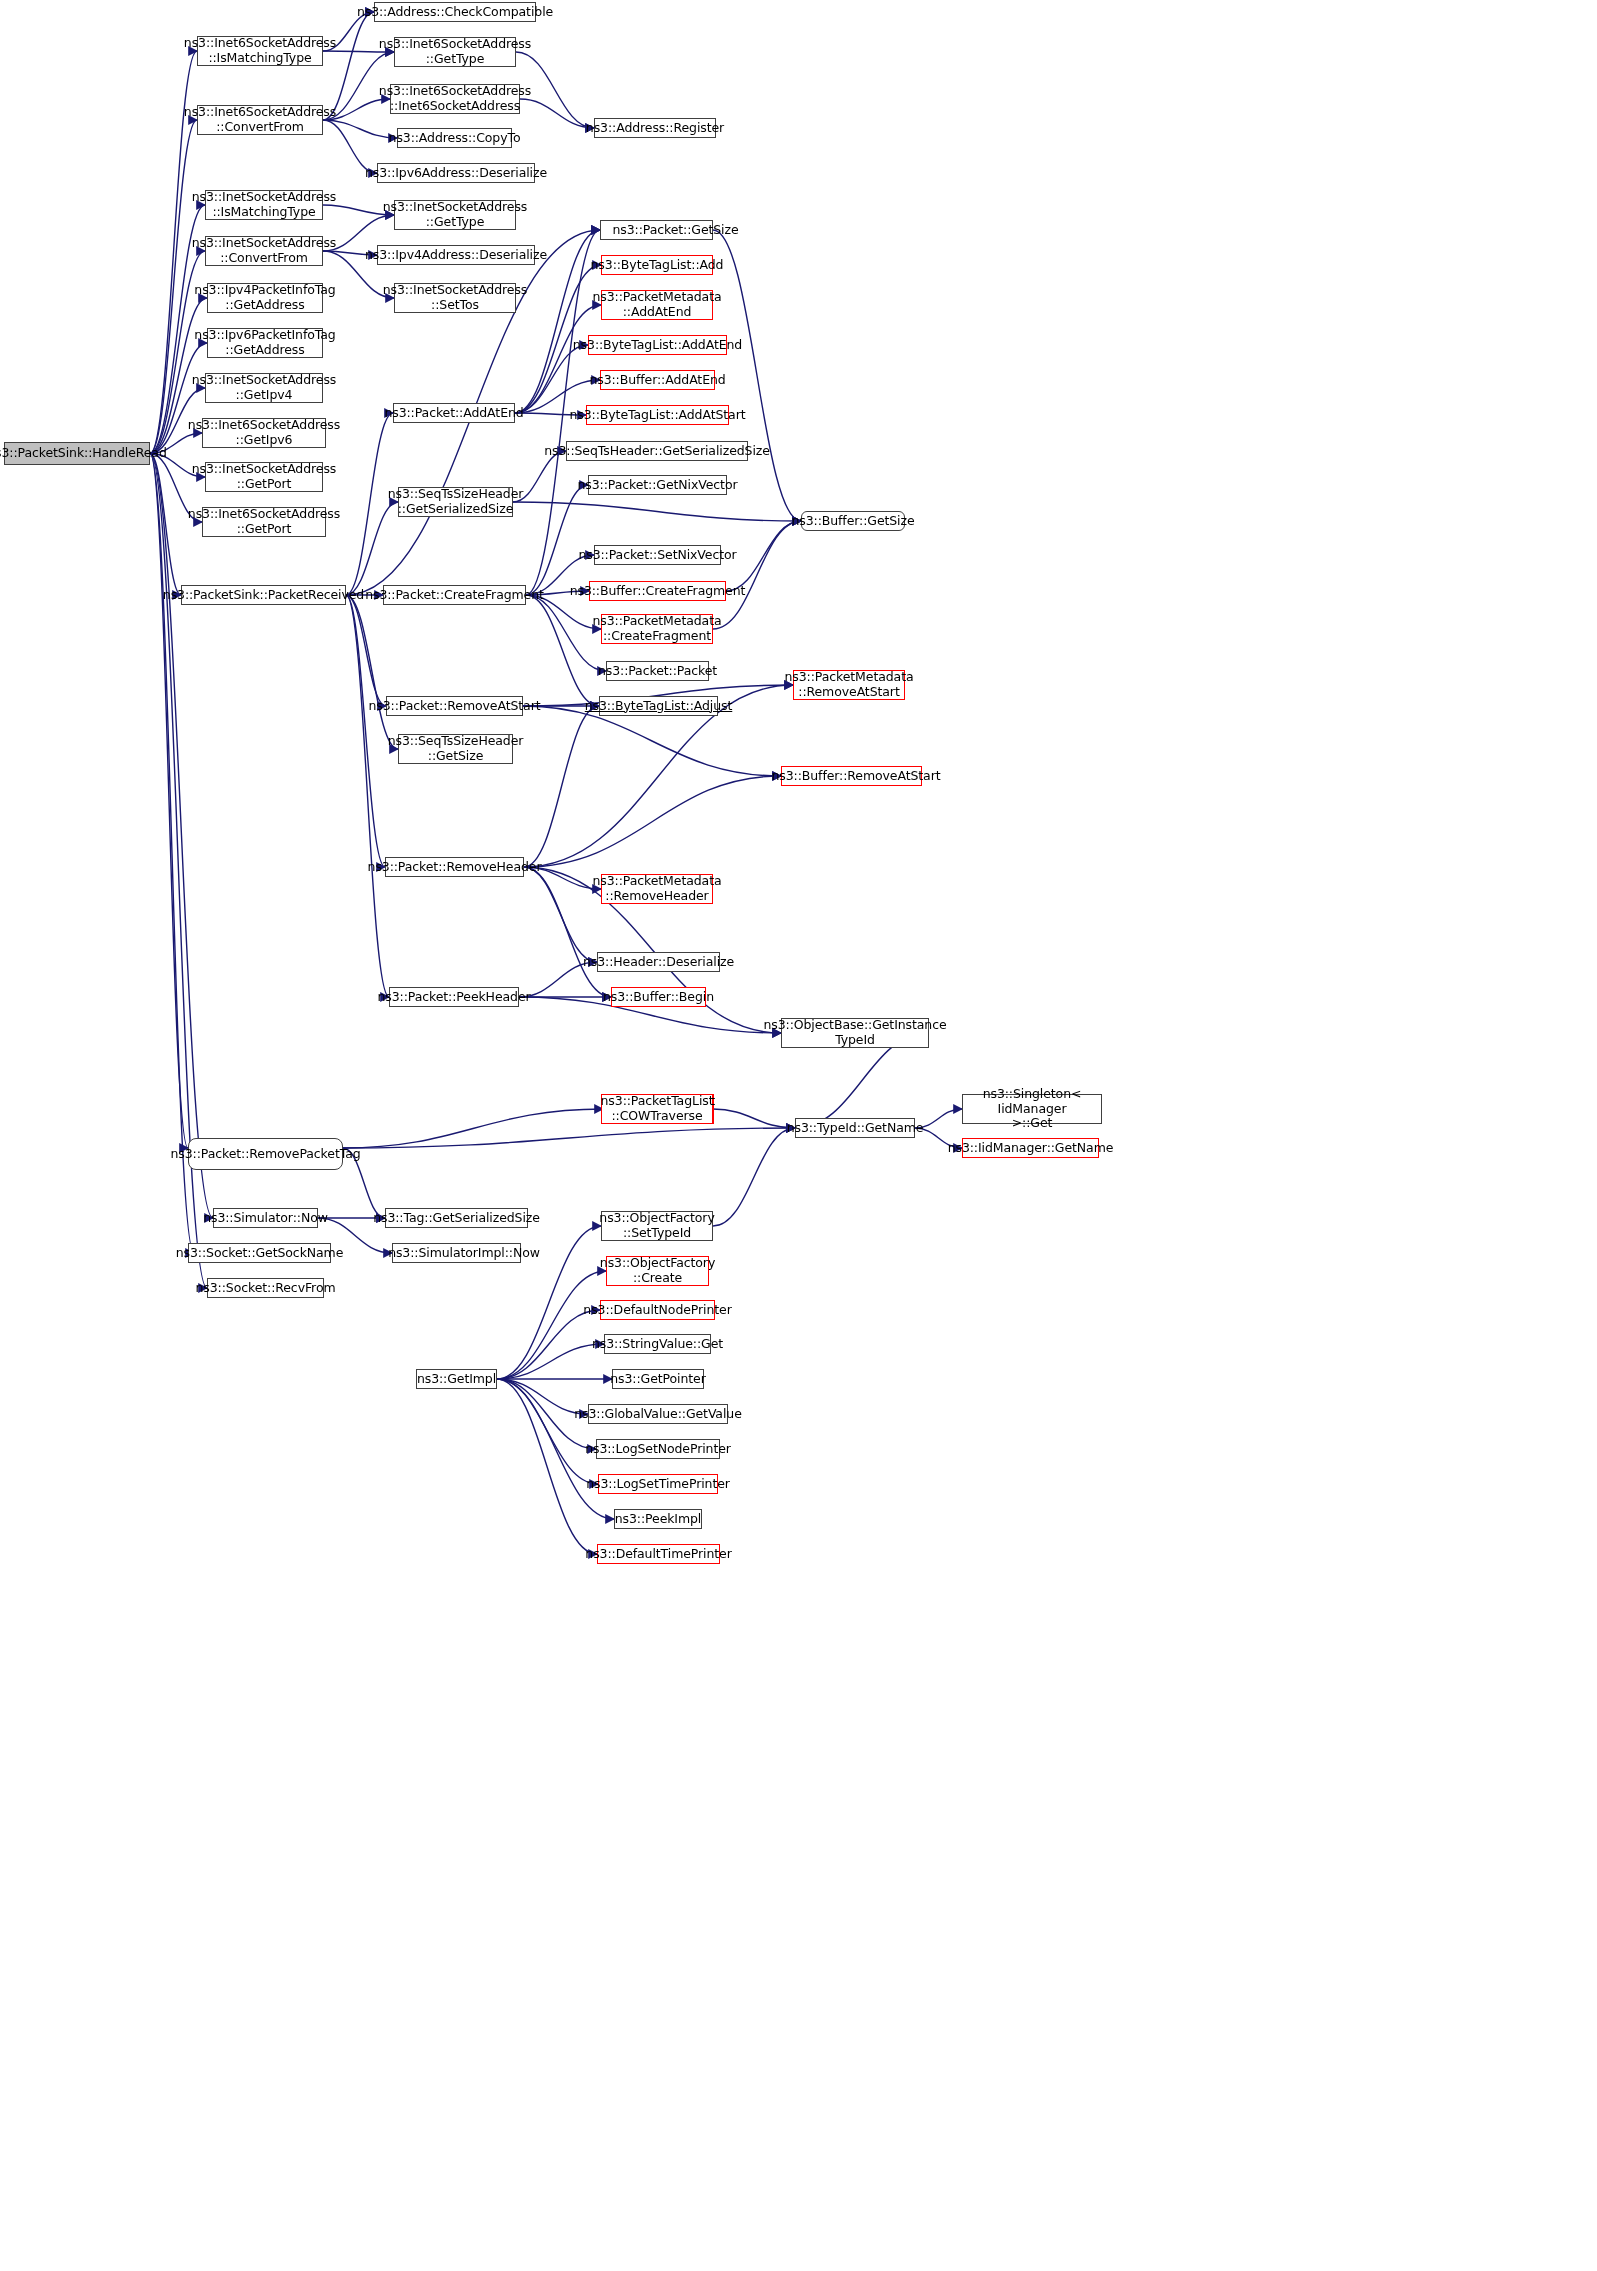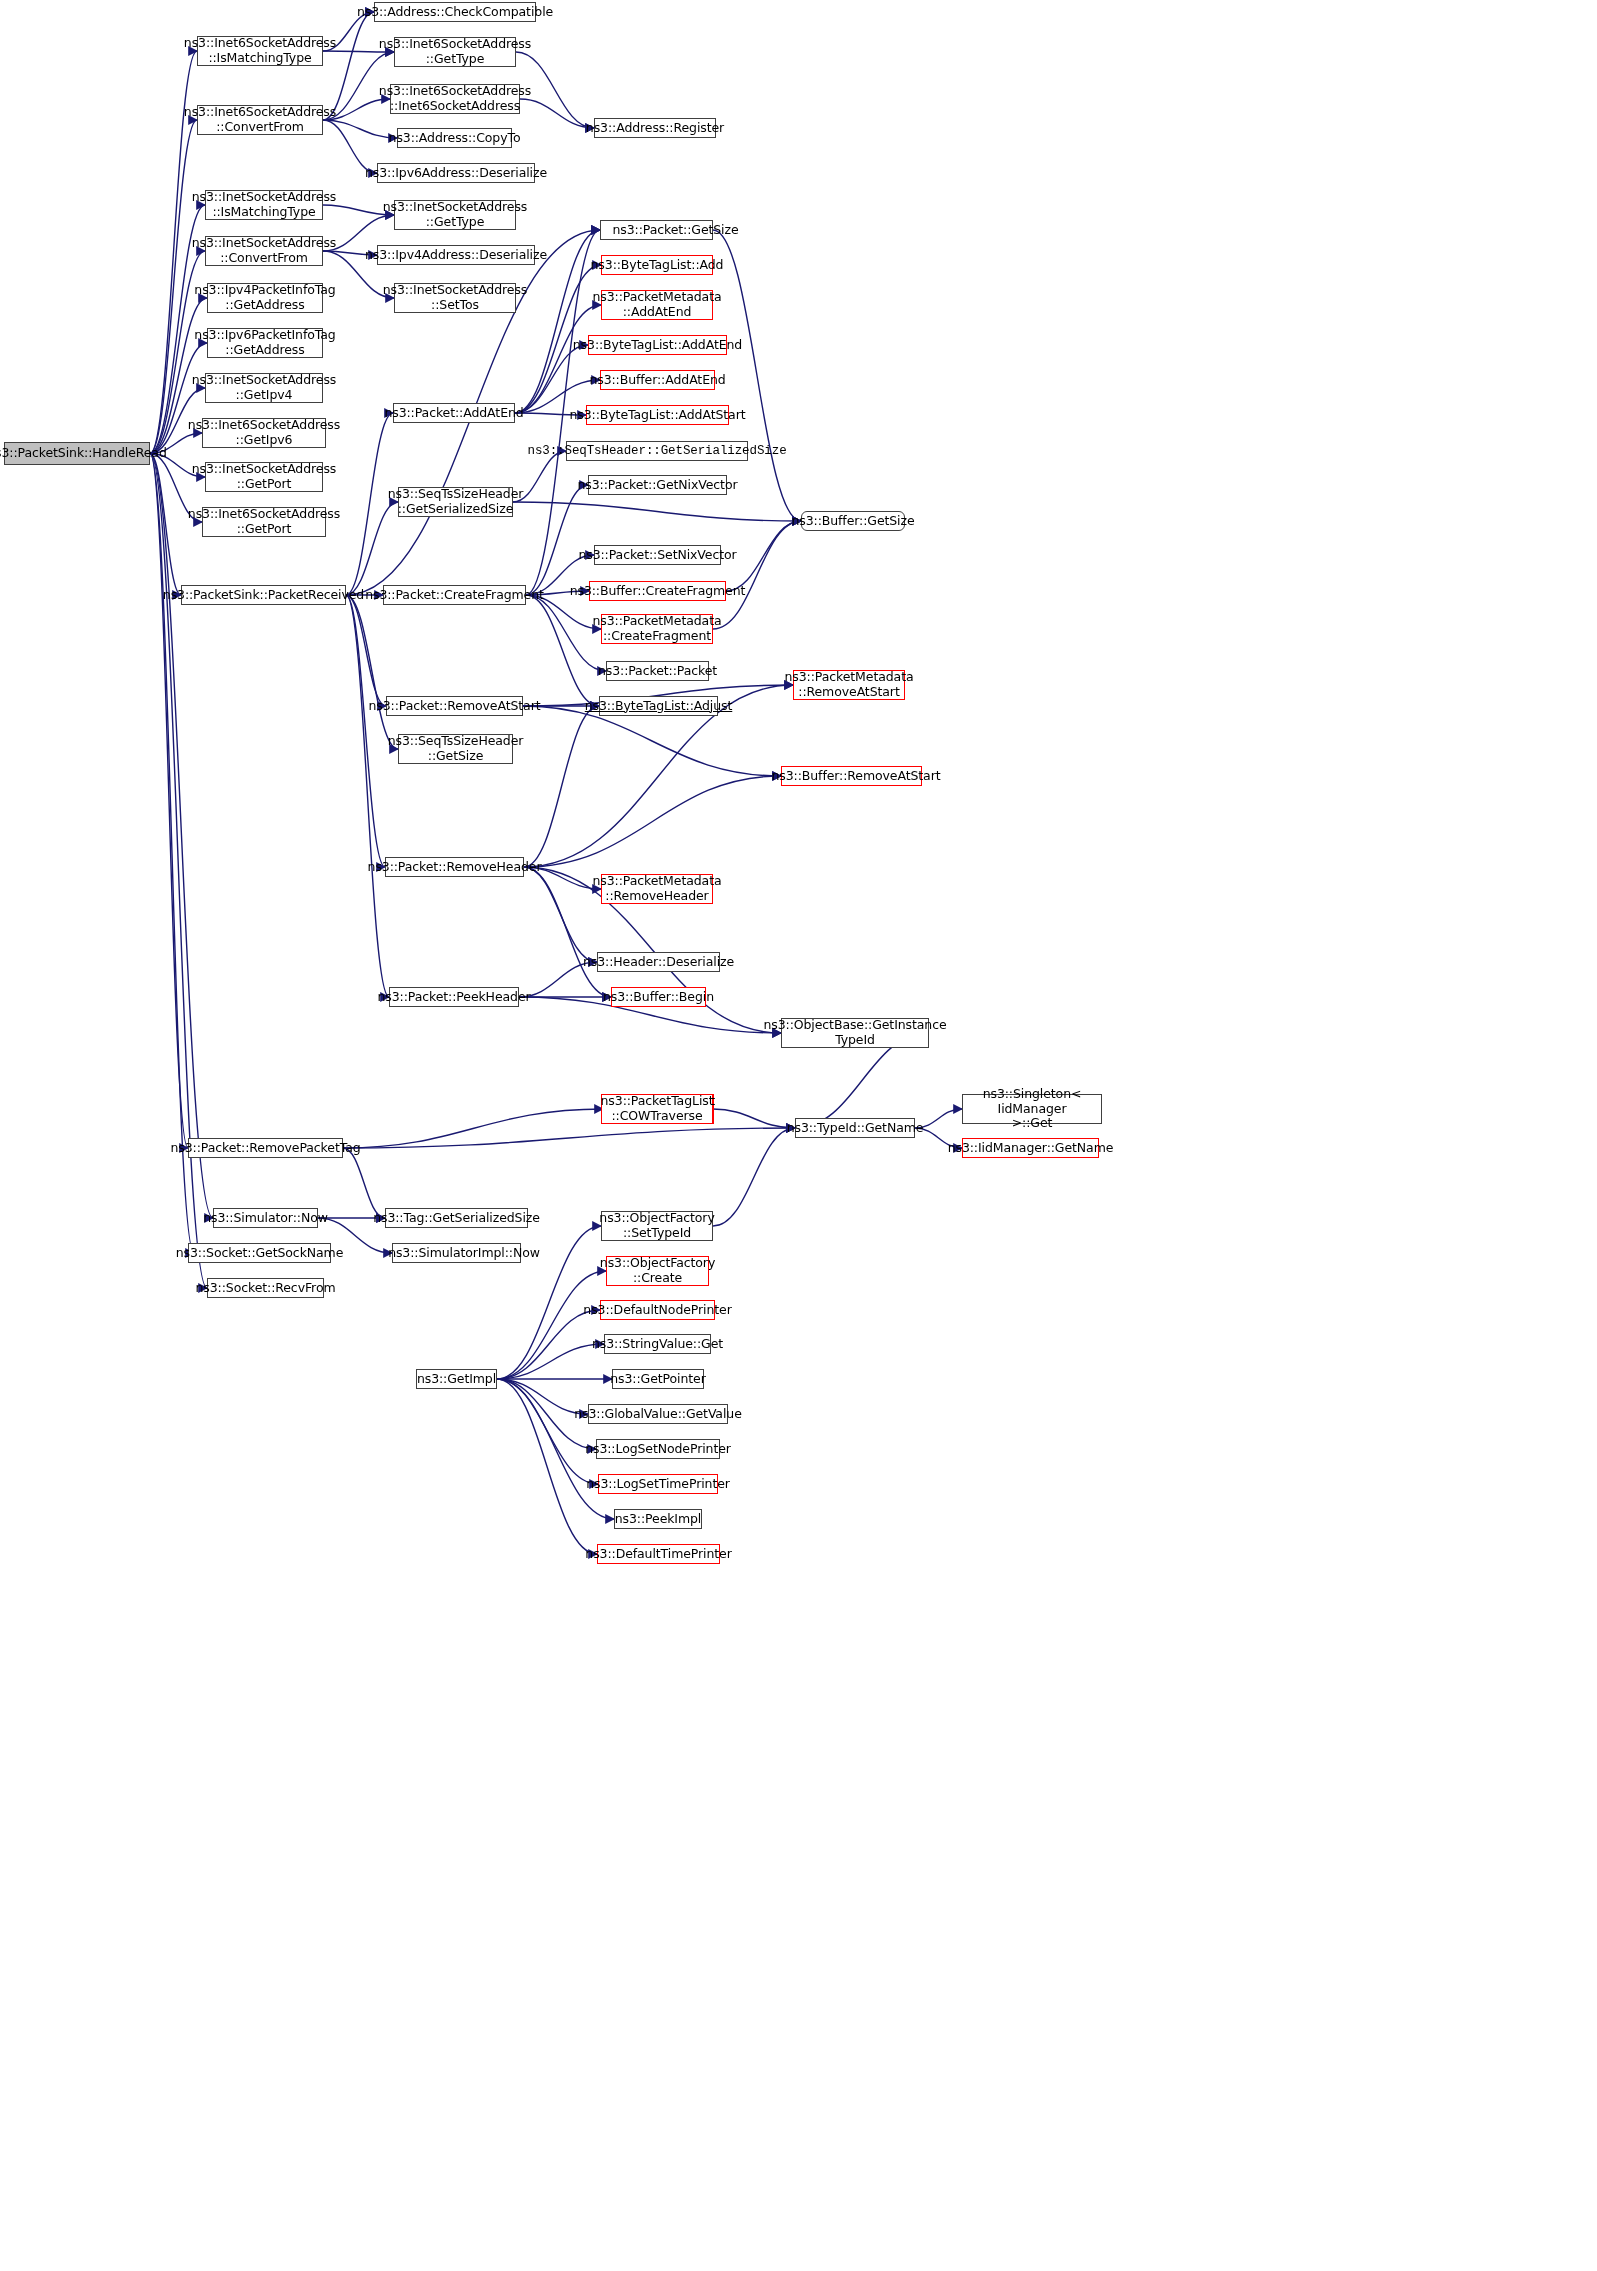--- a/index.html
+++ b/index.html
@@ -166,21 +166,21 @@
 ::GetPort</span></div>
       <div class="node" style="left: 181px; top: 585px; width: 165px; height: 20px;"><span>ns3::PacketSink::PacketReceived</span></div>
       <div class="node" style="left: 600px; top: 220px; width: 113px; height: 20px; padding-left: 41px;"><span>ns3::Packet::GetSize</span></div>
       <div class="node red" style="left: 601px; top: 255px; width: 112px; height: 20px; text-align: right;"><span>ns3::ByteTagList::Add</span></div>
       <div class="node red" style="left: 601px; top: 290px; width: 112px; height: 30px;"><span>ns3::PacketMetadata
 ::AddAtEnd</span></div>
       <div class="node red" style="left: 588px; top: 335px; width: 139px; height: 20px;"><span>ns3::ByteTagList::AddAtEnd</span></div>
       <div class="node red" style="left: 600px; top: 370px; width: 115px; height: 20px;"><span>ns3::Buffer::AddAtEnd</span></div>
       <div class="node red" style="left: 586px; top: 405px; width: 143px; height: 20px;"><span>ns3::ByteTagList::AddAtStart</span></div>
       <div class="node" style="left: 393px; top: 403px; width: 122px; height: 20px;"><span>ns3::Packet::AddAtEnd</span></div>
-      <div class="node" style="left: 566px; top: 441px; width: 182px; height: 20px; font-family: Liberation Mono, monospace;"><span>ns3::SeqTsHeader::GetSerializedSize</span></div>
+      <div class="node" style="left: 566px; top: 441px; width: 182px; height: 20px;"><span>ns3::SeqTsHeader::GetSerializedSize</span></div>
       <div class="node" style="left: 588px; top: 475px; width: 139px; height: 20px;"><span>ns3::Packet::GetNixVector</span></div>
       <div class="node" style="left: 398px; top: 487px; width: 115px; height: 30px;"><span>ns3::SeqTsSizeHeader
 ::GetSerializedSize</span></div>
       <div class="node" style="left: 801px; top: 511px; width: 104px; height: 20px; border-radius: 6px;"><span>ns3::Buffer::GetSize</span></div>
       <div class="node" style="left: 594px; top: 545px; width: 127px; height: 20px;"><span>ns3::Packet::SetNixVector</span></div>
       <div class="node" style="left: 383px; top: 585px; width: 143px; height: 20px;"><span>ns3::Packet::CreateFragment</span></div>
       <div class="node red" style="left: 589px; top: 581px; width: 137px; height: 20px;"><span>ns3::Buffer::CreateFragment</span></div>
       <div class="node red" style="left: 601px; top: 614px; width: 112px; height: 30px;"><span>ns3::PacketMetadata
 ::CreateFragment</span></div>
       <div class="node" style="left: 606px; top: 661px; width: 103px; height: 20px;"><span>ns3::Packet::Packet</span></div>
@@ -200,21 +200,21 @@
       <div class="node" style="left: 781px; top: 1018px; width: 148px; height: 30px;"><span>ns3::ObjectBase::GetInstance
 TypeId</span></div>
       <div class="node red" style="left: 603px; top: 1094px; width: 111px; height: 30px;"><span>ns3::PacketTagList
 ::Remove</span></div>
       <div class="node red" style="left: 601px; top: 1094px; width: 112px; height: 30px;"><span>ns3::PacketTagList
 ::COWTraverse</span></div>
       <div class="node" style="left: 962px; top: 1094px; width: 140px; height: 30px;"><span>ns3::Singleton&lt; IidManager
 &gt;::Get</span></div>
       <div class="node" style="left: 795px; top: 1118px; width: 120px; height: 20px;"><span>ns3::TypeId::GetName</span></div>
       <div class="node red" style="left: 962px; top: 1138px; width: 137px; height: 20px;"><span>ns3::IidManager::GetName</span></div>
-      <div class="node" style="left: 188px; top: 1138px; width: 155px; height: 20px;"><span>ns3::Packet::RemovePacketTag</span></div>
+      <div class="node" style="left: 188px; top: 1138px; width: 155px; height: 32px; border-radius: 8px;"><span>ns3::Packet::RemovePacketTag</span></div>
       <div class="node" style="left: 213px; top: 1208px; width: 105px; height: 20px;"><span>ns3::Simulator::Now</span></div>
       <div class="node" style="left: 385px; top: 1208px; width: 143px; height: 20px;"><span>ns3::Tag::GetSerializedSize</span></div>
       <div class="node" style="left: 601px; top: 1211px; width: 112px; height: 30px;"><span>ns3::ObjectFactory
 ::SetTypeId</span></div>
       <div class="node" style="left: 188px; top: 1243px; width: 143px; height: 20px;"><span>ns3::Socket::GetSockName</span></div>
       <div class="node" style="left: 392px; top: 1243px; width: 129px; height: 20px; padding-left: 18px;"><span>ns3::SimulatorImpl::Now</span></div>
       <div class="node red" style="left: 606px; top: 1256px; width: 103px; height: 30px;"><span>ns3::ObjectFactory
 ::Create</span></div>
       <div class="node" style="left: 207px; top: 1278px; width: 117px; height: 20px;"><span>ns3::Socket::RecvFrom</span></div>
       <div class="node red" style="left: 600px; top: 1300px; width: 115px; height: 20px;"><span>ns3::DefaultNodePrinter</span></div>

